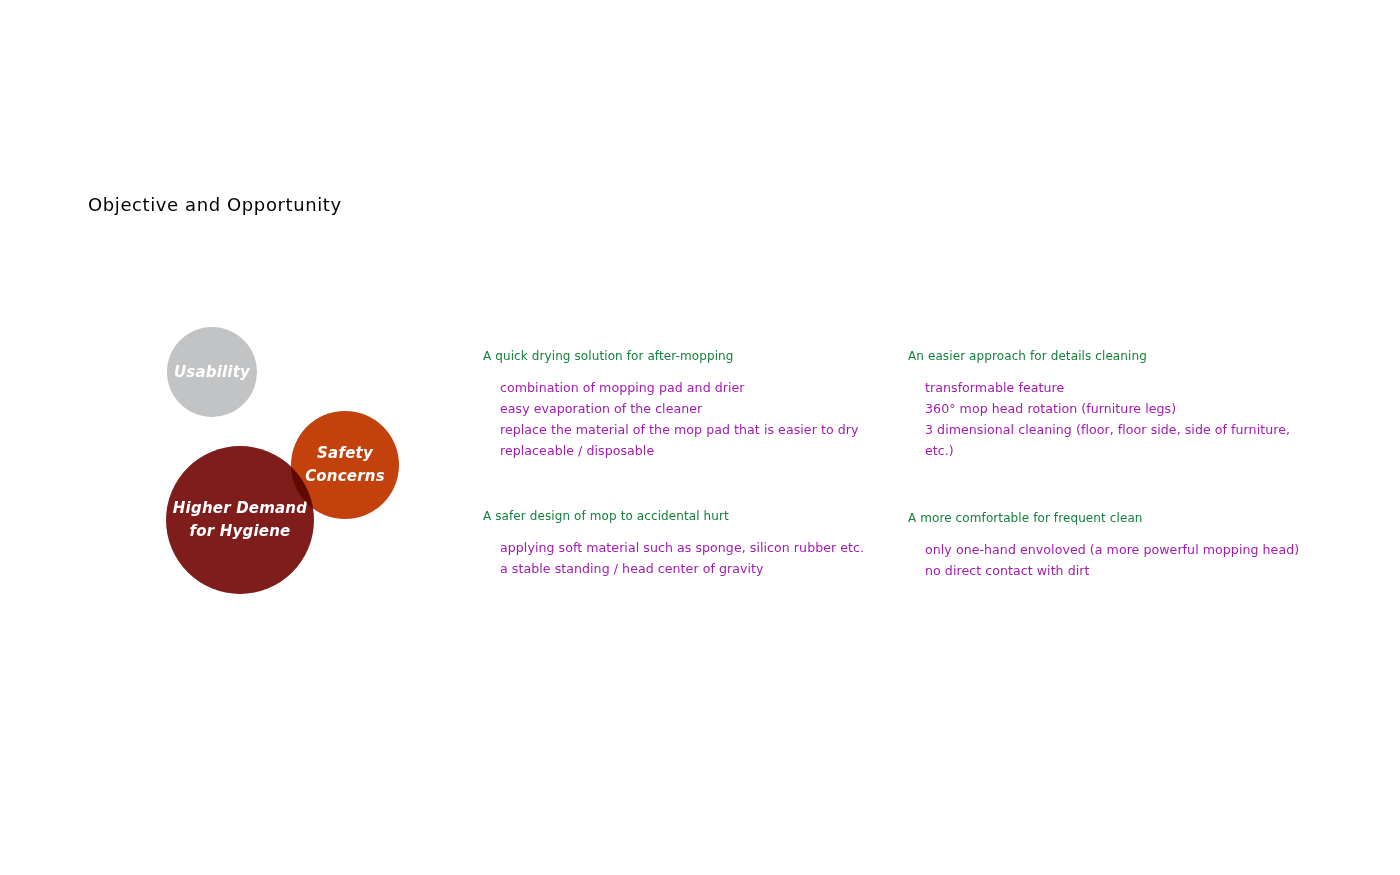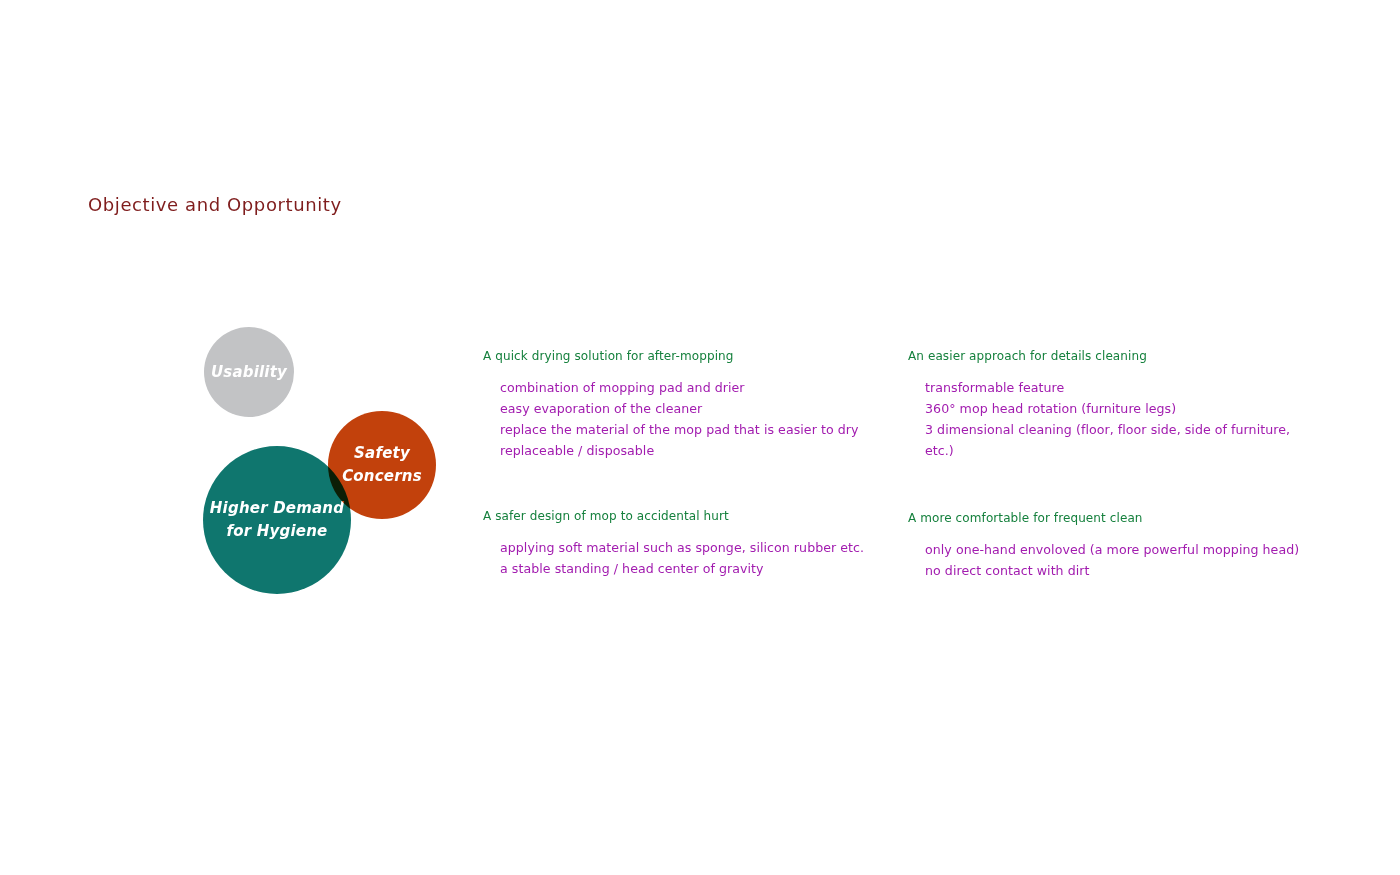--- a/index.html
+++ b/index.html
@@ -24,21 +24,21 @@
 
   
   .slide-title {
     position: absolute;
     left: 88px;
     top: 193px;
     font-size: 18px;
     line-height: 24px;
     font-weight: 400;
     letter-spacing: 0.6px;
-    color: #7f1d1d;
+    color: #000000;
     white-space: nowrap;
   }
 
   
   .venn {
     position: absolute;
     left: 150px;
     top: 315px;
     width: 280px;
     height: 300px;
@@ -51,42 +51,41 @@
     justify-content: center;
     text-align: center;
     color: #ffffff;
     font-weight: 700;
     font-style: italic;
     font-size: 15px;
     line-height: 23px;
     letter-spacing: 0.2px;
     box-sizing: border-box;
     padding: 0 6px;
-    margin-left: 37px;
   }
   .bubble-usability {
     left: 17px;
     top: 12px;
     width: 90px;
     height: 90px;
     background: #c2c3c5;
   }
   .bubble-safety {
     left: 141px;
     top: 96px;
     width: 108px;
     height: 108px;
     background: #c2410c;
   }
   .bubble-hygiene {
     left: 16px;
     top: 131px;
     width: 148px;
     height: 148px;
-    background: #0f766e;
+    background: #7f1d1d;
     mix-blend-mode: multiply;
   }
   .bubble-hygiene .bubble-label {
     mix-blend-mode: normal;
   }
   .bubble-label {
     display: block;
   }
 
   

